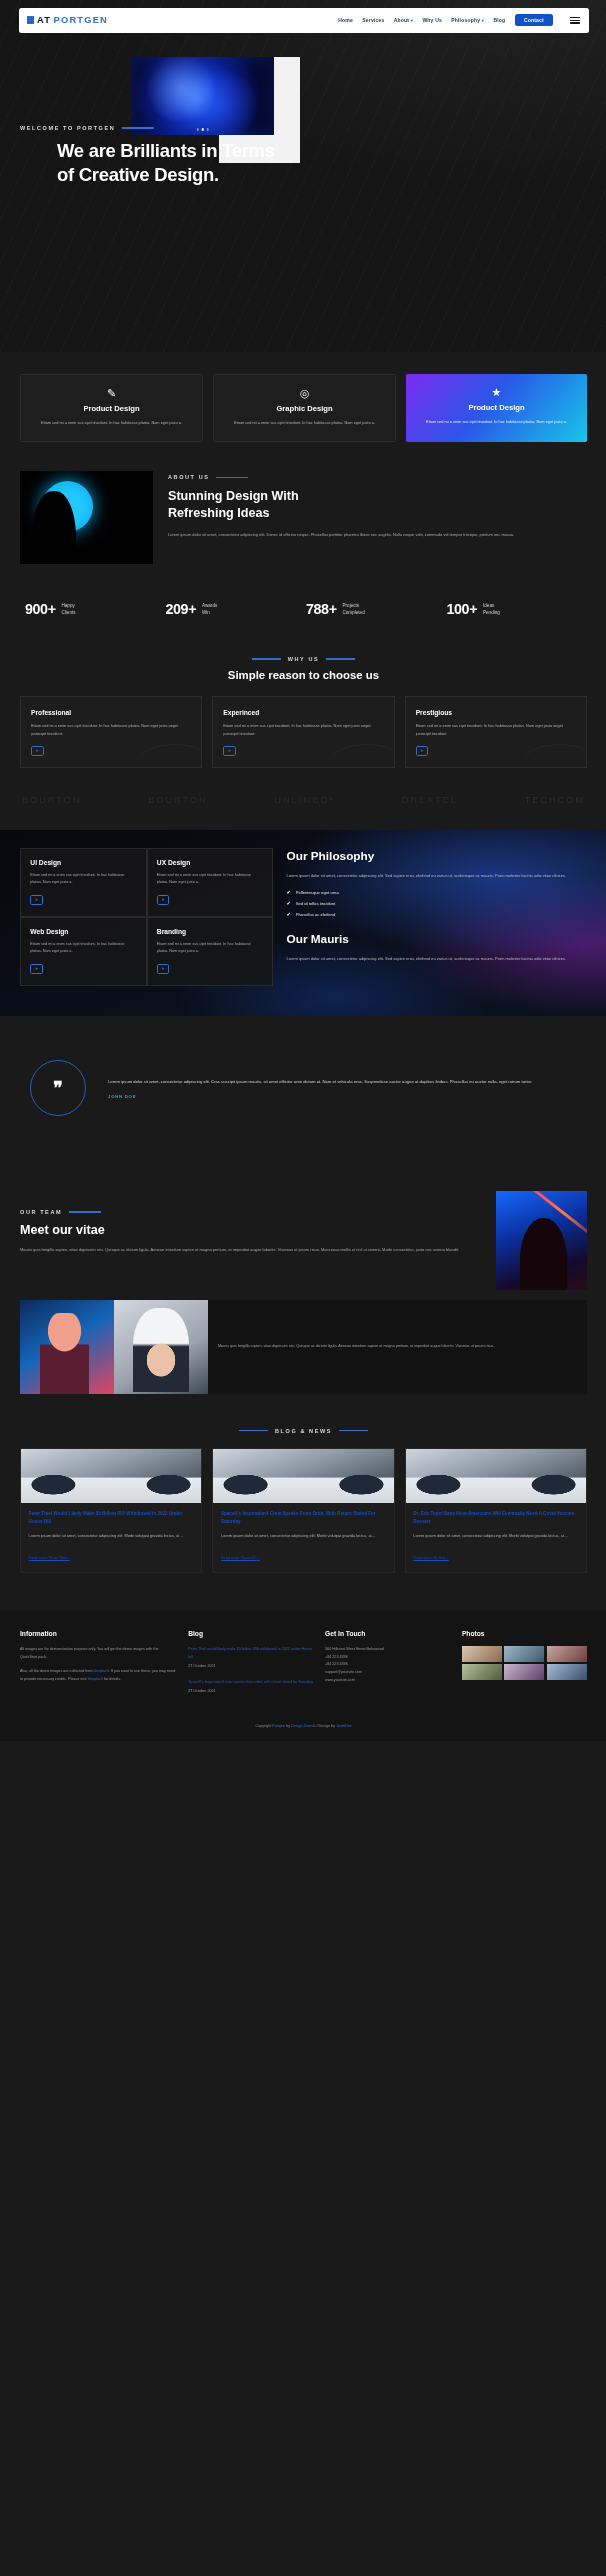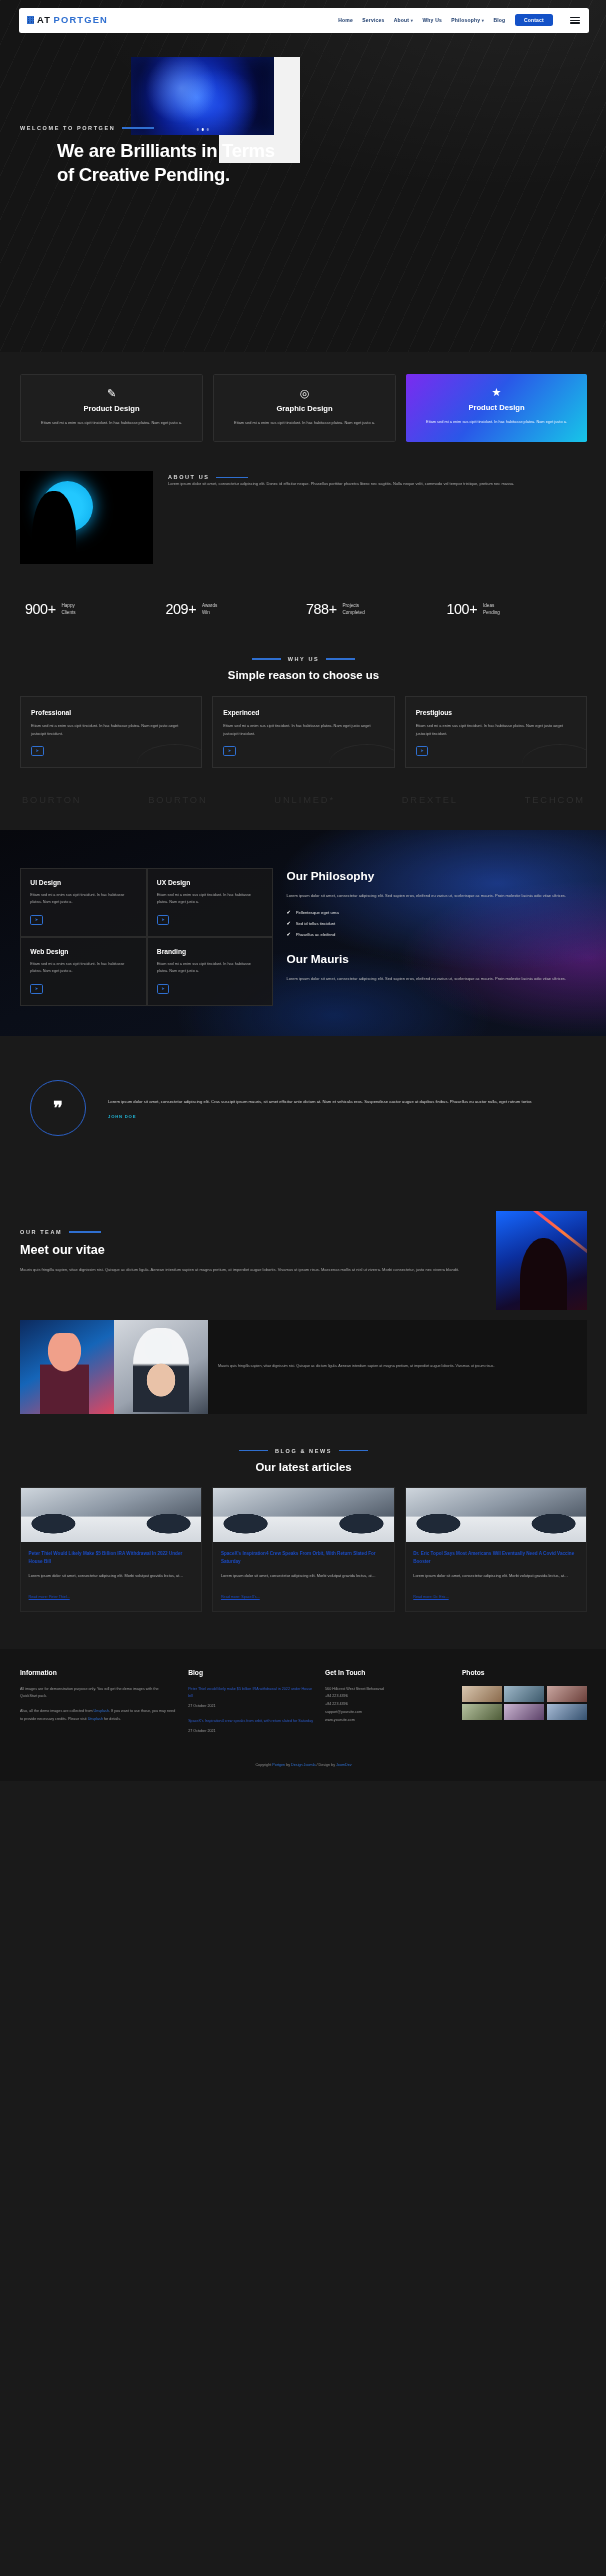--- a/index.html
+++ b/index.html
@@ -69,21 +69,21 @@
       background:radial-gradient(circle,#22c8ff 40%,#0aa8e8 100%); box-shadow:0 0 18.5px #0c9fe0;}
   .about-img .sil{ position:absolute; left:11.8px; top:20px; width:44px;height:74px;background:#000;
       border-radius:46% 46% 0 0 / 62% 62% 0 0; }
   .about-txt{ flex:1; padding-top:3.4px; }
   .about-txt h2{ font-size:12.6px; line-height:1.35; font-weight:700; margin:7.6px 0 9.3px;}
   .about-txt p{ font-size:4px; line-height:2.05; color:#a9a9a9; }
 
   
   .stats{ display:flex; padding:37px 25px 0; gap:5px; }
   .stat{ flex:1; display:flex; align-items:center; gap:5.9px; }
-  .stat .num{ font-size:14.3px; font-weight:400; letter-spacing:-0.4px; }
+  .stat .num{ font-size:14.3px; font-weight:700; letter-spacing:-0.4px; }
   .stat .lab{ font-size:4.6px; line-height:1.6; color:#cfcfcf; }
 
   
   .why{ padding:39px 20px 0; text-align:center; }
   .mid-eye{ display:flex; align-items:center; justify-content:center; gap:6.7px;
             font-size:5.5px; font-weight:700; letter-spacing:1.6px; color:#dcdcdc;}
   .mid-eye .ln{ width:29px;height:1.3px;background:#2f6fd0;}
   .sec-h2{ font-size:11.4px; font-weight:700; margin-top:7.6px; }
   .why-row{ display:flex; gap:10px; margin-top:15px; }
   .why-card{ flex:1; border:0.8px solid #2e2e2e; background:#1d1d1d; padding:11.8px 10px 11px; text-align:left; position:relative; overflow:hidden;}
@@ -93,21 +93,21 @@
   .why-card p{ font-size:3.9px; line-height:1.95; color:#aeaeae; }
   .arw{ margin-top:8.4px; width:12.6px;height:10px; border:0.8px solid #2f6fd0; color:#2f6fd0;
         display:flex;align-items:center;justify-content:center;font-size:4.2px;border-radius:1.7px;}
 
   
   .brands{ display:flex; justify-content:space-between; align-items:center; padding:27px 22px 25px; }
   .brand{ font-size:9.3px; letter-spacing:1.9px; color:#2c2c2c; font-weight:400; }
   .brand.b5{ color:#2f2f2f; }
 
   
-  .philo{ position:relative; padding:38px 20px 30px; overflow:hidden; background:#0d1018; }
+  .philo{ position:relative; padding:18px 20px 30px; overflow:hidden; background:#0d1018; }
   .philo:before{content:"";position:absolute;inset:0;
     background:
       radial-gradient(60% 70% at 82% 26%, rgba(40,90,220,.55), transparent 60%),
       radial-gradient(50% 60% at 97% 62%, rgba(150,40,200,.45), transparent 62%),
       radial-gradient(40% 50% at 55% 90%, rgba(20,70,180,.35), transparent 65%),
       linear-gradient(160deg,#07080d 0%,#0a0e18 45%,#0c1120 100%);}
   .philo-in{ position:relative; display:flex; gap:13.5px; z-index:2;}
   .philo-left{ width:253px; flex:0 0 253px; display:grid; grid-template-columns:1fr 1fr; gap:0;}
   .pc{ border:0.8px solid #2b2b2b; background:rgba(22,22,24,.92); padding:10px 9.3px 11px; }
   .pc h3{ font-size:6.7px;font-weight:700;margin-bottom:5.9px;}
@@ -226,21 +226,21 @@
       </div>
     </div>
 
     <div class="hero-copy">
       <div class="eyebrow">
         <span>WELCOME TO PORTGEN</span>
         <span class="ln"></span>
       </div>
       <h1 class="hero-h1">
         <span>We are Brilliants in Terms</span><br>
-        <span>of Creative Pending.</span>
+        <span>of Creative Design.</span>
       </h1>
     </div>
   </section>
 
   <section class="svc">
     <div class="card">
       <span class="ic">✎</span>
       <h3>Product Design</h3>
       <p>Etiam sed mi a enim sus cipit tincidunt. In hac habitasse platea. Nam eget justo a.</p>
     </div>
@@ -259,20 +259,24 @@
   <section class="about">
     <div class="about-img">
       <div class="circ"></div>
       <div class="sil"></div>
     </div>
     <div class="about-txt">
       <div class="eyebrow">
         <span>ABOUT US</span>
         <span class="ln"></span>
       </div>
+      <h2>
+        <span>Stunning Design With</span><br>
+        <span>Refreshing Ideas</span>
+      </h2>
       <p>Lorem ipsum dolor sit amet, consectetur adipiscing elit. Donec id efficitur neque. Phasellus porttitor pharetra libero nec sagittis. Nulla neque velit, commodo vel tempor tristique, pretium nec massa.</p>
     </div>
   </section>
 
   <section class="stats">
     <div class="stat">
       <span class="num">900+</span>
       <span class="lab"><span>Happy</span><br><span>Clients</span></span>
     </div>
     <div class="stat">
@@ -400,21 +404,20 @@
       <p>Mauris quis fringilla sapien, vitae dignissim nisi. Quisque ac dictum ligula. Aenean interdum sapien at magna pretium, at imperdiet augue lobortis. Vivamus ut ipsum risus.</p>
     </div>
   </section>
 
   <section class="blog">
     <div class="mid-eye">
       <span class="ln"></span>
       <span>BLOG &amp; NEWS</span>
       <span class="ln"></span>
     </div>
-    <h2 class="sec-h2">Our latest articles</h2>
     <div class="blog-row">
       <article class="bcard">
         <div class="bthumb"></div>
         <div class="bbody">
           <h3>Peter Thiel Would Likely Make $5 Billion IRA Withdrawal In 2022 Under House Bill</h3>
           <p>Lorem ipsum dolor sit amet, consectetur adipiscing elit. Morbi volutpat gravida lectus, at…</p>
           <a href="#" class="more">Read more: Peter Thiel...</a>
         </div>
       </article>
       <article class="bcard">

